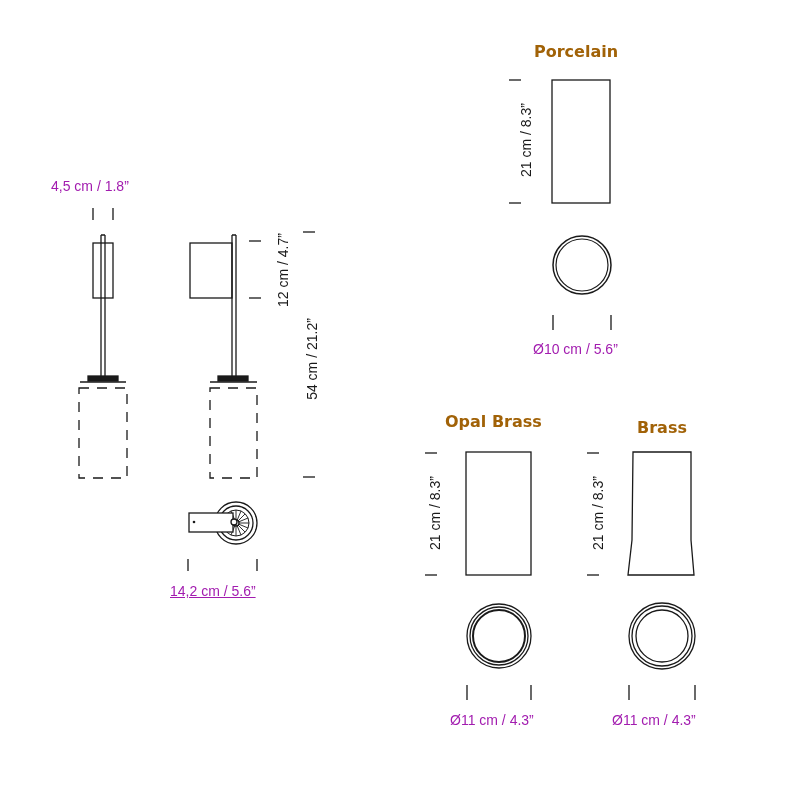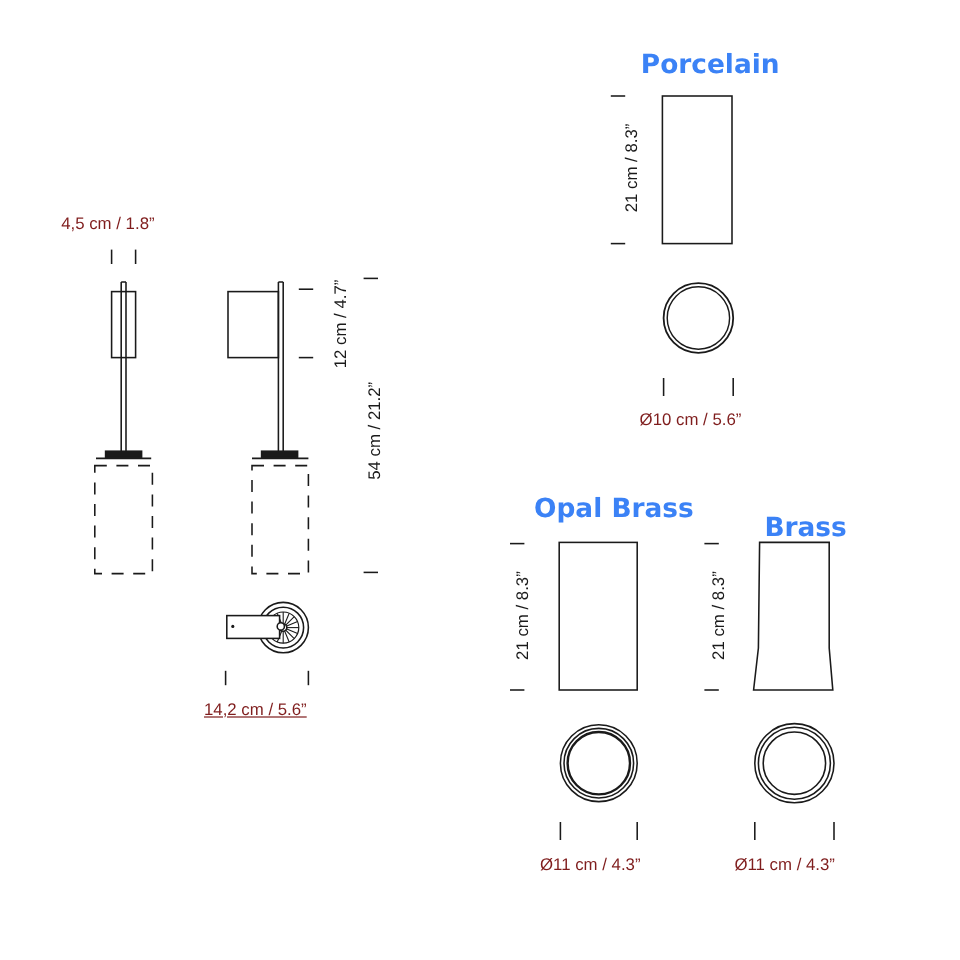--- a/index.html
+++ b/index.html
@@ -1,22 +1,22 @@
 <!DOCTYPE html>
 <html><head>
   <meta charset="utf-8">
   <style>
     html, body { margin: 0; padding: 0; background: #ffffff; }
     body { width: 800px; height: 800px; position: relative; overflow: hidden;
            font-family: "Liberation Sans", sans-serif; color: #1a1a1a; }
-    .lbl { position: absolute; font-size: 14px; white-space: nowrap; color: #7f1d1d; }
+    .lbl { position: absolute; font-size: 14px; white-space: nowrap; color: #a21caf; }
     .vlbl { position: absolute; font-size: 14px; white-space: nowrap; color: #1a1a1a;
             transform: rotate(-90deg); transform-origin: center center; }
     .title { position: absolute; font-family: "DejaVu Sans", sans-serif; font-weight: bold;
-             font-size: 22px; white-space: nowrap; color: #3b82f6; }
+             font-size: 16px; white-space: nowrap; color: #a16207; }
     svg.draw { position: absolute; left: 0; top: 0; }
   </style>
 </head>
 <body>
 
 <svg class="draw" width="800" height="800" viewBox="0 0 800 800" fill="none" stroke="#1a1a1a" stroke-width="1.3">
 
   <g>
 
     <line x1="93" y1="208" x2="93" y2="220"></line>
@@ -116,15 +116,15 @@
 <div class="lbl" style="left:170px; top:583px;text-decoration:underline;">14,2 cm / 5.6”</div>
 
 <div class="title" style="left:534px; top:42px;">Porcelain</div>
 <div class="vlbl" style="left:476px; top:132px; width:100px; text-align:center;">21 cm / 8.3”</div>
 <div class="lbl" style="left:533px; top:341px;">Ø10 cm / 5.6”</div>
 
 <div class="title" style="left:445px; top:412px;">Opal Brass</div>
 <div class="vlbl" style="left:385px; top:505px; width:100px; text-align:center;">21 cm / 8.3”</div>
 <div class="lbl" style="left:450px; top:712px;">Ø11 cm / 4.3”</div>
 
-<div class="title" style="left:637px; top:428px;">Brass</div>
+<div class="title" style="left:637px; top:418px;">Brass</div>
 <div class="vlbl" style="left:548px; top:505px; width:100px; text-align:center;">21 cm / 8.3”</div>
 <div class="lbl" style="left:612px; top:712px;">Ø11 cm / 4.3”</div>
 
 </body></html>

